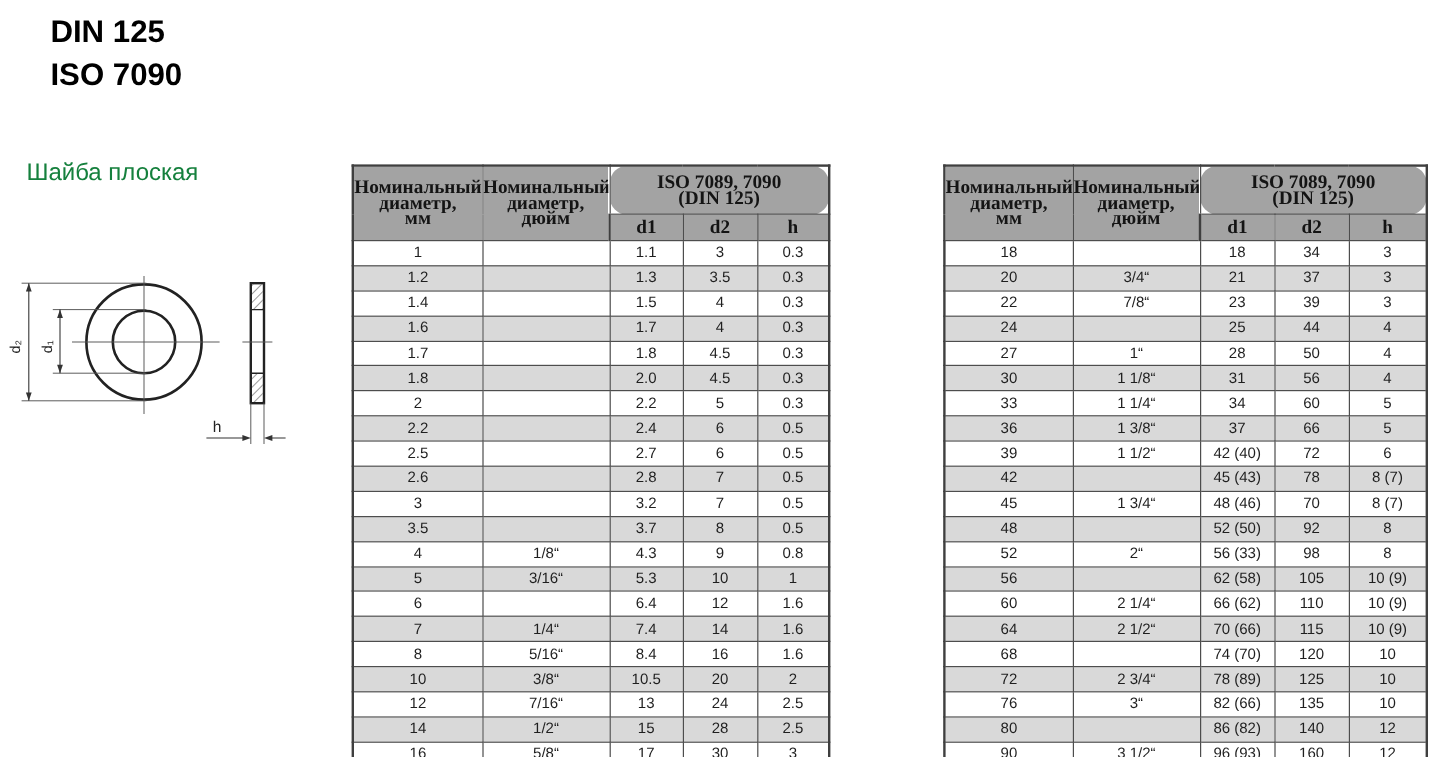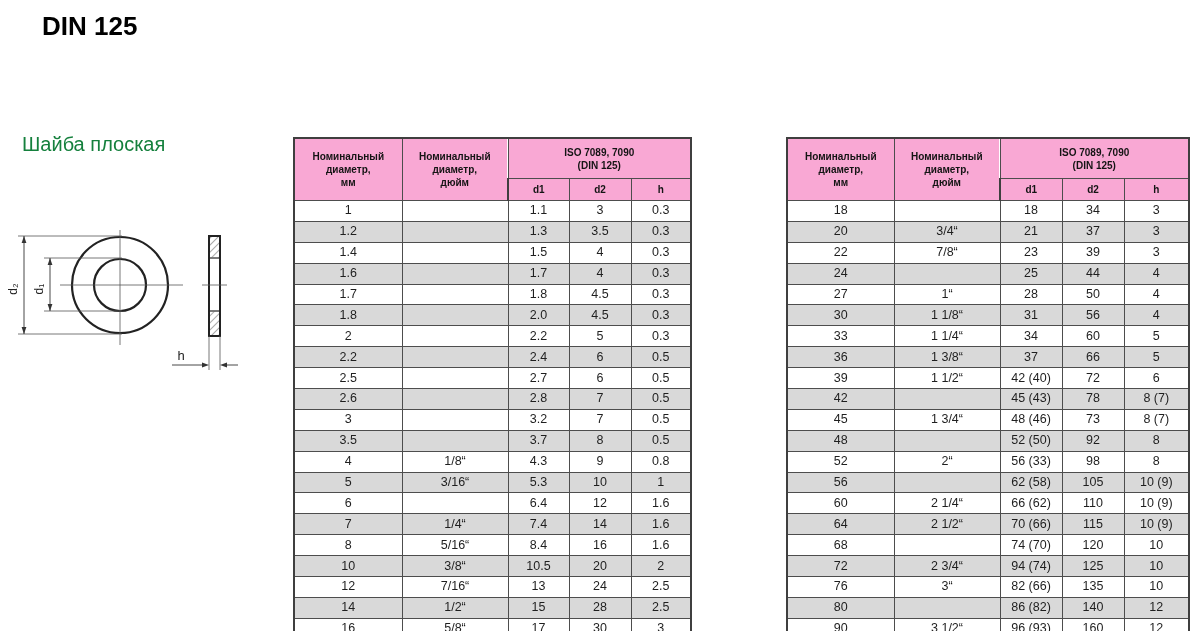--- a/index.html
+++ b/index.html
@@ -20,38 +20,39 @@
     position:absolute;top:137px;border-collapse:collapse;table-layout:fixed;
     border:2px solid #3f3f3f;
   }
   #table1{left:293px;width:397px;}
   #table2{left:786px;width:402px;}
   table.dim th, table.dim td{
     border:1px solid #4d4d4d;text-align:center;vertical-align:middle;
     padding:0;overflow:hidden;
   }
   table.dim thead th{
-    background:#f9a8d4;font-weight:bold;color:#141414;
-    font-size:10px;line-height:13px;white-space:pre-line;
+    background:#a3a3a3;font-weight:bold;color:#141414;
+    font-size:16px;line-height:13px;white-space:pre-line;font-family:Liberation Serif, serif;
   }
   th.hdr-main{height:61px;}
-  th.hdr-group{height:38px;font-size:11.5px;}
+  th.hdr-group{height:38px;font-size:11.5px;border-radius:15px;}
   tr.subrow th{height:20px;font-size:12px;}
   table.dim td{
     height:19.9px;font-size:12.5px;line-height:13px;color:#1f1f1f;background:#ffffff;
   }
   table.dim tbody tr:nth-child(even) td{background:#d9d9d9;}
   
   th.group-sep, td:nth-child(3), tr.subrow th:first-child{border-left:2px solid #3f3f3f;}
 </style>
 </head>
 <body>
 
 <div class="standards">
   <div>DIN 125</div>
+  <div>ISO 7090</div>
 </div>
 <div class="product-name">Шайба плоская</div>
 
 <svg class="drawing" viewBox="0 0 250 170" xmlns="http://www.w3.org/2000/svg">
   <defs>
     <pattern id="hatch" width="5" height="5" patternUnits="userSpaceOnUse" patternTransform="rotate(45)">
       <line x1="0" y1="0" x2="0" y2="5" stroke="#555" stroke-width="1"></line>
     </pattern>
   </defs>
 
@@ -374,21 +375,21 @@
         <td>42</td>
         <td></td>
         <td>45 (43)</td>
         <td>78</td>
         <td>8 (7)</td>
       </tr>
       <tr>
         <td>45</td>
         <td>1 3/4“</td>
         <td>48 (46)</td>
-        <td>73</td>
+        <td>70</td>
         <td>8 (7)</td>
       </tr>
       <tr>
         <td>48</td>
         <td></td>
         <td>52 (50)</td>
         <td>92</td>
         <td>8</td>
       </tr>
       <tr>
@@ -422,21 +423,21 @@
       <tr>
         <td>68</td>
         <td></td>
         <td>74 (70)</td>
         <td>120</td>
         <td>10</td>
       </tr>
       <tr>
         <td>72</td>
         <td>2 3/4“</td>
-        <td>94 (74)</td>
+        <td>78 (89)</td>
         <td>125</td>
         <td>10</td>
       </tr>
       <tr>
         <td>76</td>
         <td>3“</td>
         <td>82 (66)</td>
         <td>135</td>
         <td>10</td>
       </tr>

